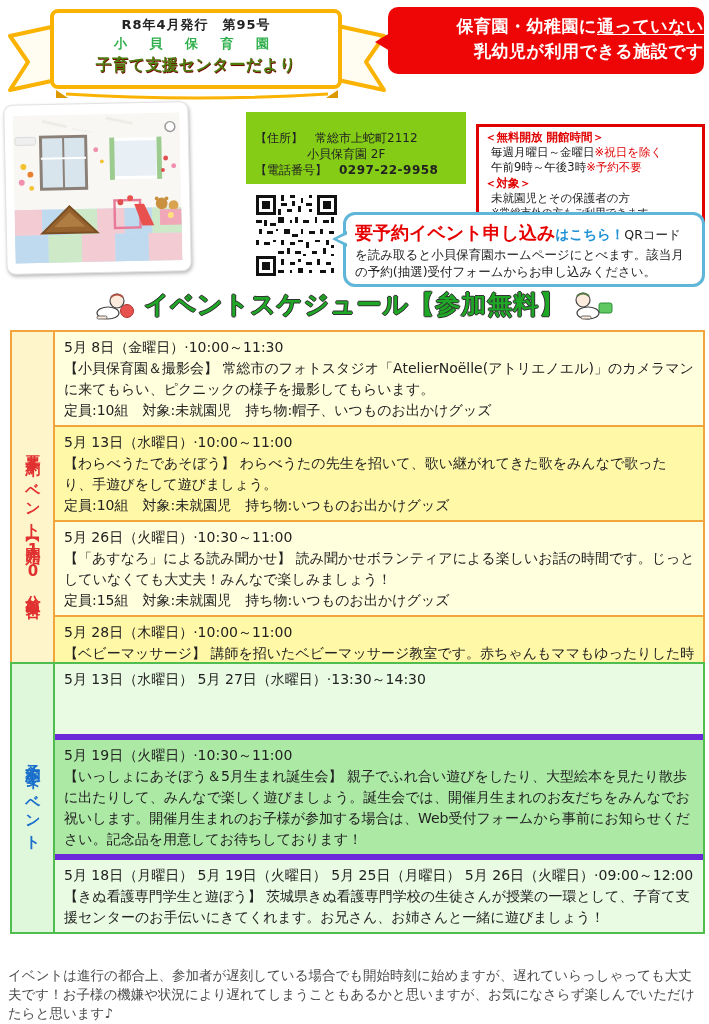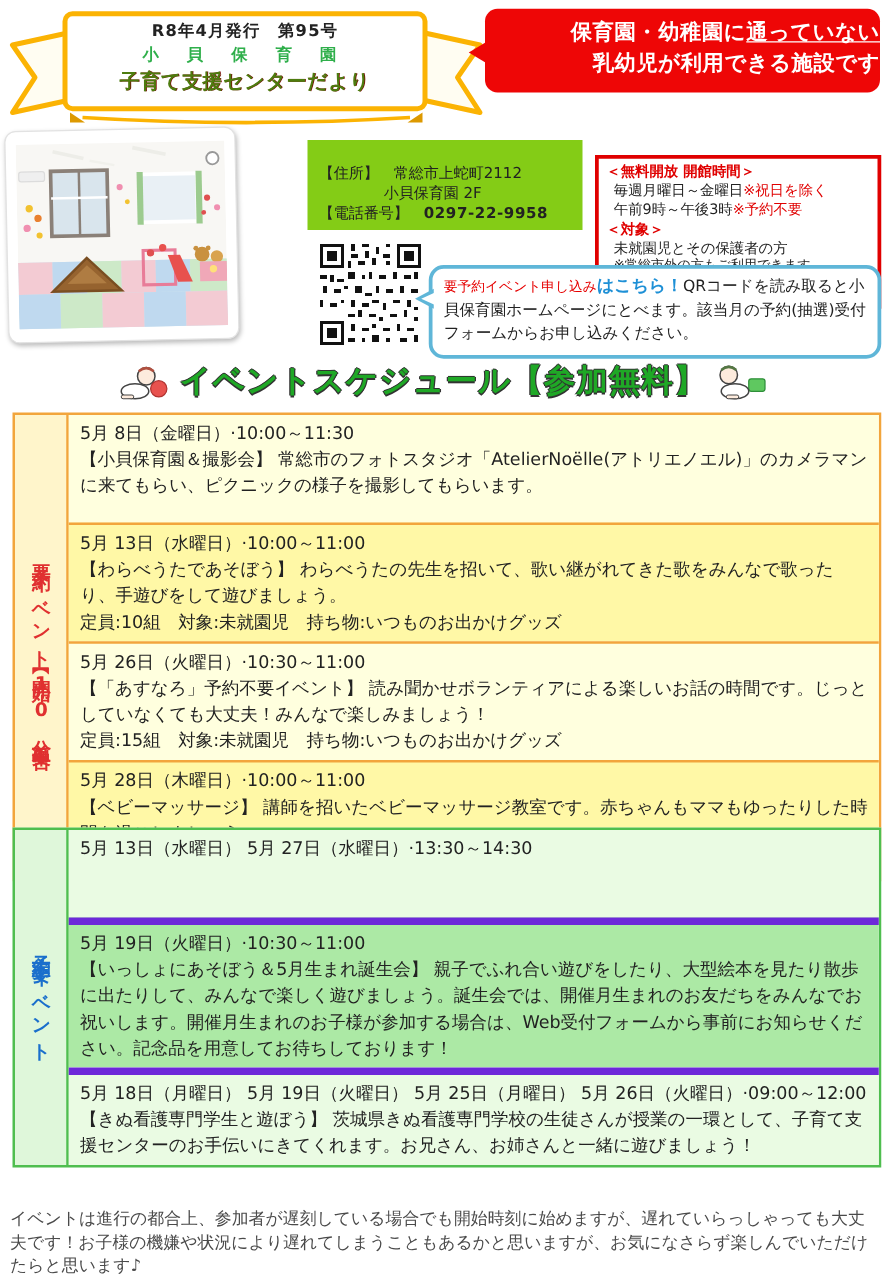--- a/index.html
+++ b/index.html
@@ -48,21 +48,21 @@
   
   .qr-box { position:absolute; left:256px; top:195px; width:81px; height:81px; }
   .qr-box svg { width:100%; height:100%; display:block; }
   .qr-bubble { position:absolute; left:343px; top:212px; width:362px; height:75px;
     border:3px solid #5FB6D8; border-radius:12px; background:#fff; padding:5px 9px;
     font-size:12.5px; line-height:1.42; color:#222; }
   .qr-bubble::before { content:""; position:absolute; left:-14px; top:16px; width:0; height:0;
     border-top:8px solid transparent; border-bottom:8px solid transparent; border-right:15px solid #5FB6D8; }
   .qr-bubble::after { content:""; position:absolute; left:-9px; top:19px; width:0; height:0;
     border-top:5px solid transparent; border-bottom:5px solid transparent; border-right:11px solid #fff; }
-  .lead-red { color:#E60000; font-weight:normal; font-size:11px; }
+  .lead-red { color:#E60000; font-weight:bold; font-size:18px; }
   .lead-blue { color:#1E90D6; font-weight:bold; font-size:13.5px; }
 
   
   .schedule-heading { position:absolute; left:0; top:288px; width:709px; text-align:center; }
   .schedule-heading .inner { display:inline-flex; align-items:center; gap:8px; }
   .heading-text { font-size:25px; font-weight:bold; color:#1FA826; letter-spacing:1px;
     text-shadow:-1px 0 #333, 1px 0 #333, 0 -1px #333, 0 1px #333; }
   .baby-icon svg { display:block; }
 
   
@@ -301,29 +301,30 @@
   </div>
 
   <div class="ev-table reserved">
     <div class="ev-side">
       <span>要予約イベント【開始10分前集合】</span>
     </div>
     <div class="ev-rows">
       <div class="ev-row">
         <div>5月 8日（金曜日）·10:00～11:30</div>
         <div class="ev-entry"><span>【小貝保育園＆撮影会】</span><span> 常総市のフォトスタジオ「AtelierNoëlle(アトリエノエル)」のカメラマンに来てもらい、ピクニックの様子を撮影してもらいます。</span></div>
+        <div class="ev-meta">定員:10組　対象:未就園児　持ち物:帽子、いつものお出かけグッズ</div>
       </div>
       <div class="ev-row">
         <div>5月 13日（水曜日）·10:00～11:00</div>
         <div class="ev-entry"><span>【わらべうたであそぼう】</span><span> わらべうたの先生を招いて、歌い継がれてきた歌をみんなで歌ったり、手遊びをして遊びましょう。</span></div>
         <div class="ev-meta">定員:10組　対象:未就園児　持ち物:いつものお出かけグッズ</div>
       </div>
       <div class="ev-row">
         <div>5月 26日（火曜日）·10:30～11:00</div>
-        <div class="ev-entry"><span>【「あすなろ」予約不要イベント】</span><span> 読み聞かせボランティアによる楽しいお話の時間です。じっとしていなくても大丈夫！みんなで楽しみましょう！</span></div>
+        <div class="ev-entry"><span>【「あすなろ」による読み聞かせ】</span><span> 読み聞かせボランティアによる楽しいお話の時間です。じっとしていなくても大丈夫！みんなで楽しみましょう！</span></div>
         <div class="ev-meta">定員:15組　対象:未就園児　持ち物:いつものお出かけグッズ</div>
       </div>
       <div class="ev-row">
         <div>5月 28日（木曜日）·10:00～11:00</div>
         <div class="ev-entry"><span>【ベビーマッサージ】</span><span> 講師を招いたベビーマッサージ教室です。赤ちゃんもママもゆったりした時間を過ごしましょう。</span></div>
         <div class="ev-meta">定員:10組　対象:2～11か月児　持ち物:バスタオル、飲み物</div>
       </div>
     </div>
   </div>
 

